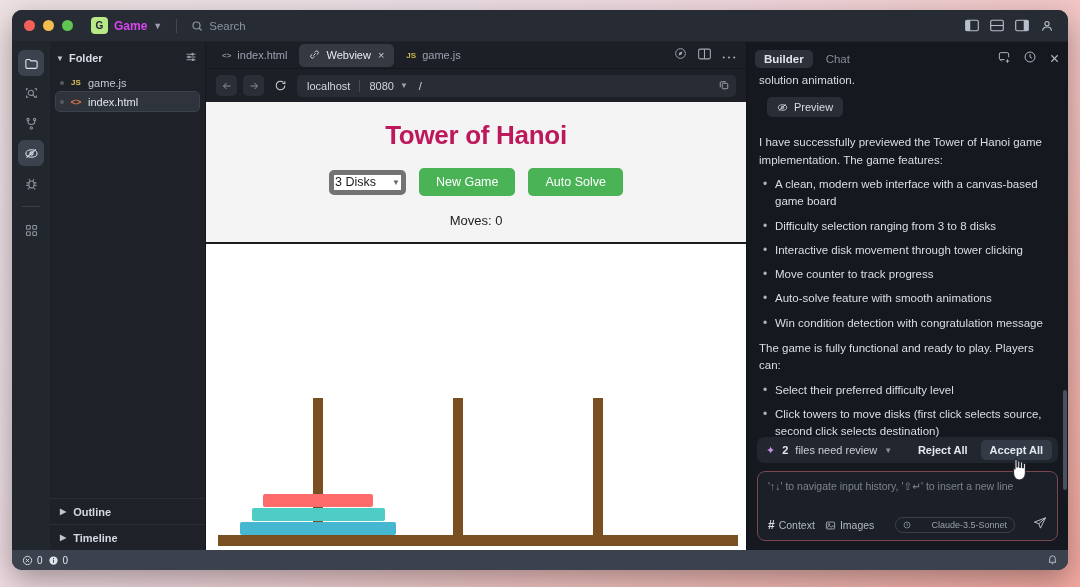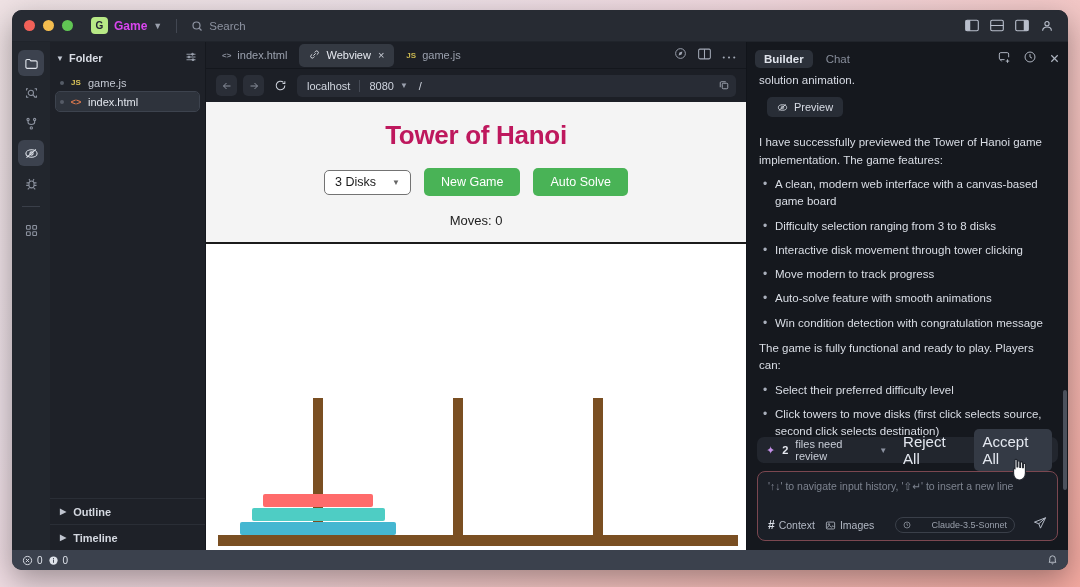--- a/index.html
+++ b/index.html
@@ -136,22 +136,22 @@
 
   
   .webview { flex: 1; background: #fff; overflow: hidden; position: relative; display: flex; flex-direction: column; }
   .game-head { background: #f4f4f4; padding: 18px 0 14px 0; text-align: center; flex: 0 0 auto; }
   .game-title {
     font-size: 26px; font-weight: bold; color: #be185d; letter-spacing: -.3px;
     margin-bottom: 17px;
   }
   .controls { display: flex; justify-content: center; gap: 13px; align-items: center; }
   .sel {
-    background: #fff; border: 1px solid #737373; border-radius: 5px;
-    height: 25px; padding: 0 10px; display: flex; align-items: center; gap: 16px;
+    background: #fff; border: 5px solid #737373; border-radius: 5px;
+    height: 25px; padding: 0 1px; display: flex; align-items: center; gap: 16px;
     font-size: 12.5px; color: #1a1a1a;
   }
   .sel .sc { font-size: 8px; color: #666; }
   .btn {
     background: #49b356; color: #fff; border-radius: 5px; height: 28px;
     display: flex; align-items: center; padding: 0 17px; font-size: 12.5px;
   }
   .moves { margin-top: 17px; font-size: 13px; color: #222; }
   .board { flex: 1; background: #fff; border-top: 2px solid #1b1b1b; position: relative; }
   .base { position: absolute; left: 12px; right: 8px; bottom: 4px; height: 11px; background: #7a4f22; }
@@ -196,21 +196,21 @@
   .review-wrap { flex: 0 0 auto; padding: 0 10px 8px 10px; }
   .review {
     background: #22262e; border-radius: 7px; height: 26px;
     display: flex; align-items: center; padding: 0 6px 0 9px; gap: 7px;
   }
   .spark { color: #c490e8; font-size: 11px; }
   .rev-count { color: #e6e9f0; font-size: 11px; font-weight: bold; }
   .rev-label { color: #c9ced8; font-size: 11px; }
   .rev-chev { color: #8b91a0; font-size: 8px; }
   .rev-actions { margin-left: auto; display: flex; align-items: center; gap: 4px; }
-  .rev-btn { font-size: 15px; color: #e4e8f0; padding: 4px 9px; border-radius: 5px; font-weight: normal; }
+  .rev-btn { font-size: 11px; color: #e4e8f0; padding: 4px 9px; border-radius: 5px; font-weight: bold; }
   .rev-btn.accept { background: #343a45; }
 
   
   .inputbox {
     margin: 0 10px 9px 10px; background: #1b1f27;
     border: 1px solid #7b4750; border-radius: 8px;
     padding: 8px 10px 6px 10px; display: flex; flex-direction: column;
   }
   .ph { color: #7d838f; font-size: 10.5px; line-height: 1.3; }
   .input-foot { display: flex; align-items: center; margin-top: 22px; gap: 10px; }
@@ -512,21 +512,21 @@
               <circle cx="12" cy="12" r="2.6"></circle>
               <line x1="4" y1="18.5" x2="19" y2="5.5"></line>
             </svg>
           <span>Preview</span>
         </div>
         <div class="bp">I have successfully previewed the Tower of Hanoi game implementation. The game features:</div>
         <ul class="blist">
           <li>A clean, modern web interface with a canvas-based game board</li>
           <li>Difficulty selection ranging from 3 to 8 disks</li>
           <li>Interactive disk movement through tower clicking</li>
-          <li>Move modern to track progress</li>
+          <li>Move counter to track progress</li>
           <li>Auto-solve feature with smooth animations</li>
           <li>Win condition detection with congratulation message</li>
         </ul>
         <div class="bp">The game is fully functional and ready to play. Players can:</div>
         <ul class="blist">
           <li>Select their preferred difficulty level</li>
           <li>Click towers to move disks (first click selects source, second click selects destination)</li>
 
         </ul>
         

